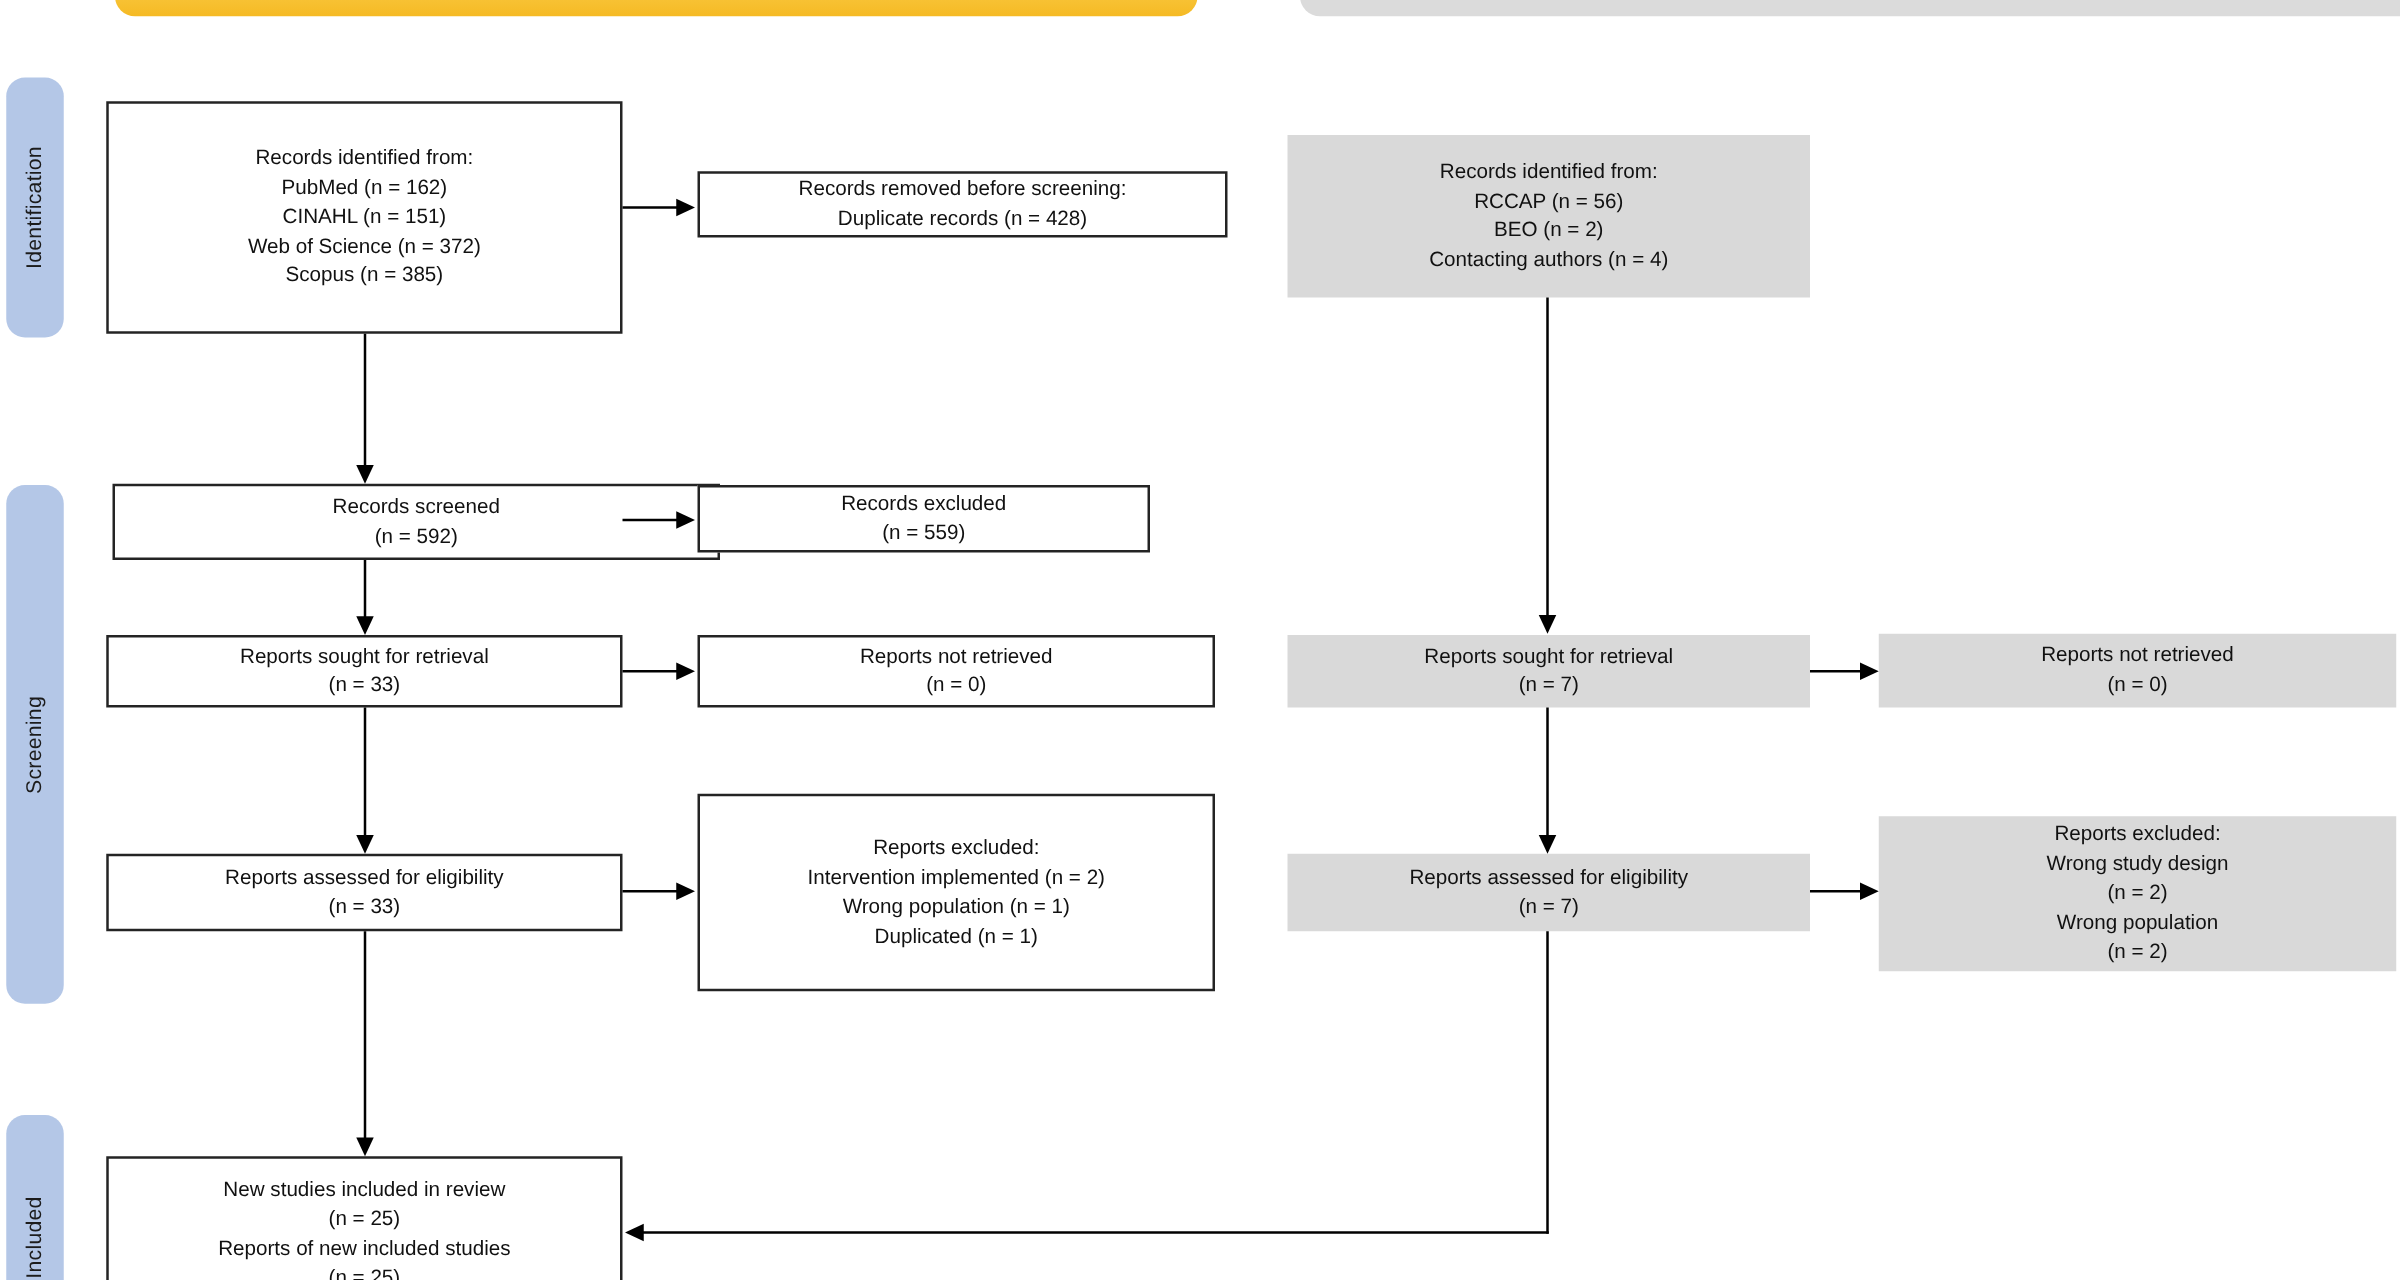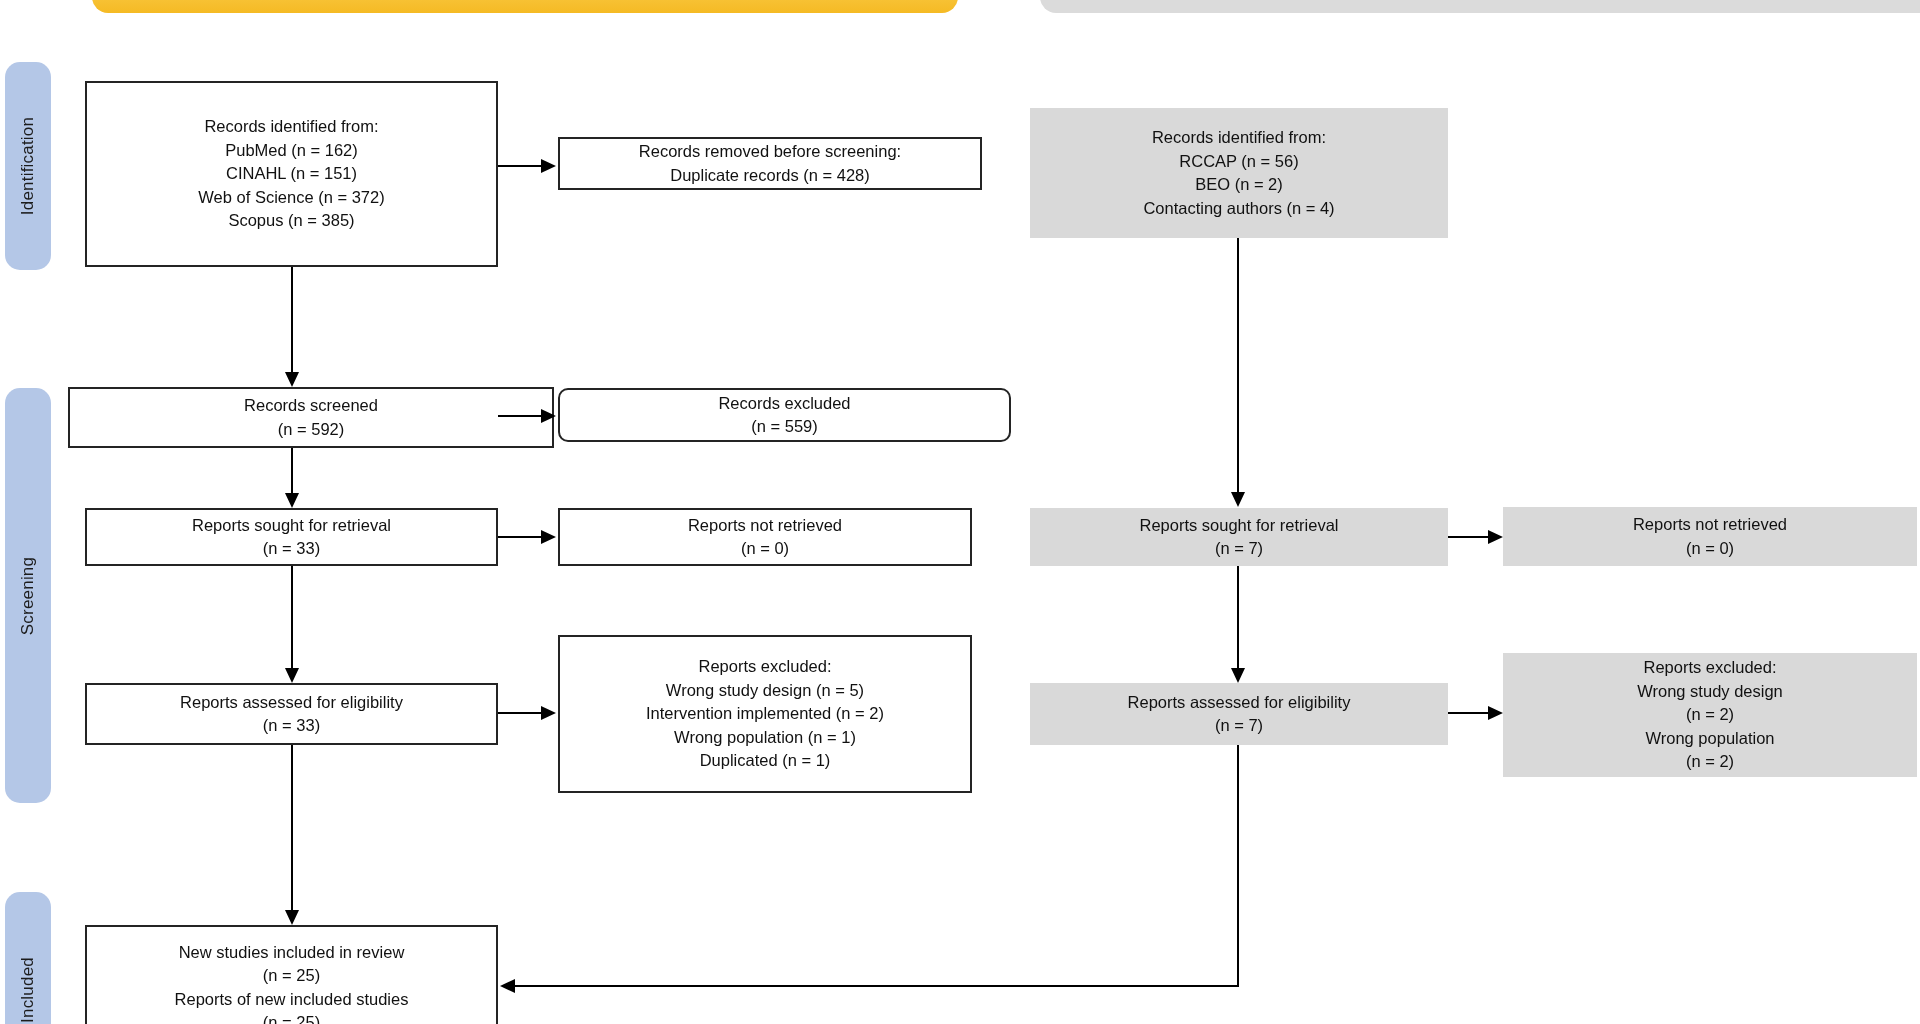--- a/index.html
+++ b/index.html
@@ -71,21 +71,21 @@
     <span>Included</span>
   </div>
 
   <div class="box white" style="left:85px; top:81px;  width:413px; height:186px;">
       <div class="ln">Records identified from:</div>
       <div class="ln">PubMed (n = 162)</div>
       <div class="ln">CINAHL (n = 151)</div>
       <div class="ln">Web of Science (n = 372)</div>
       <div class="ln">Scopus (n = 385)</div>
     </div>
-  <div class="box white" style="left:68px; top:387px; width:486px; height:61px;align-items:center;">
+  <div class="box white" style="left:90px; top:387px; width:486px; height:61px;align-items:center;">
       <div class="ln">Records screened</div>
       <div class="ln">(n = 592)</div>
     </div>
   <div class="box white" style="left:85px; top:508px; width:413px; height:58px;">
       <div class="ln">Reports sought for retrieval</div>
       <div class="ln">(n = 33)</div>
     </div>
   <div class="box white" style="left:85px; top:683px; width:413px; height:62px;">
       <div class="ln">Reports assessed for eligibility</div>
       <div class="ln">(n = 33)</div>
@@ -94,31 +94,30 @@
       <div class="ln">New studies included in review</div>
       <div class="ln">(n = 25)</div>
       <div class="ln">Reports of new included studies</div>
       <div class="ln">(n = 25)</div>
     </div>
 
   <div class="box white" style="left:558px; top:137px; width:424px; height:53px;">
       <div class="ln">Records removed before screening:</div>
       <div class="ln">Duplicate records (n = 428)</div>
     </div>
-  <div class="box white" style="left:558px; top:388px; width:453px; height:54px;border-radius:10px;">
+  <div class="box white" style="left:558px; top:388px; width:362px; height:54px;">
       <div class="ln">Records excluded</div>
       <div class="ln">(n = 559)</div>
     </div>
   <div class="box white" style="left:558px; top:508px; width:414px; height:58px;">
       <div class="ln">Reports not retrieved</div>
       <div class="ln">(n = 0)</div>
     </div>
   <div class="box white" style="left:558px; top:635px; width:414px; height:158px;">
       <div class="ln">Reports excluded:</div>
-      <div class="ln">Wrong study design (n = 5)</div>
       <div class="ln">Intervention implemented (n = 2)</div>
       <div class="ln">Wrong population (n = 1)</div>
       <div class="ln">Duplicated (n = 1)</div>
     </div>
 
   <div class="box gray" style="left:1030px; top:108px; width:418px; height:130px;">
       <div class="ln">Records identified from:</div>
       <div class="ln">RCCAP (n = 56)</div>
       <div class="ln">BEO (n = 2)</div>
       <div class="ln">Contacting authors (n = 4)</div>

